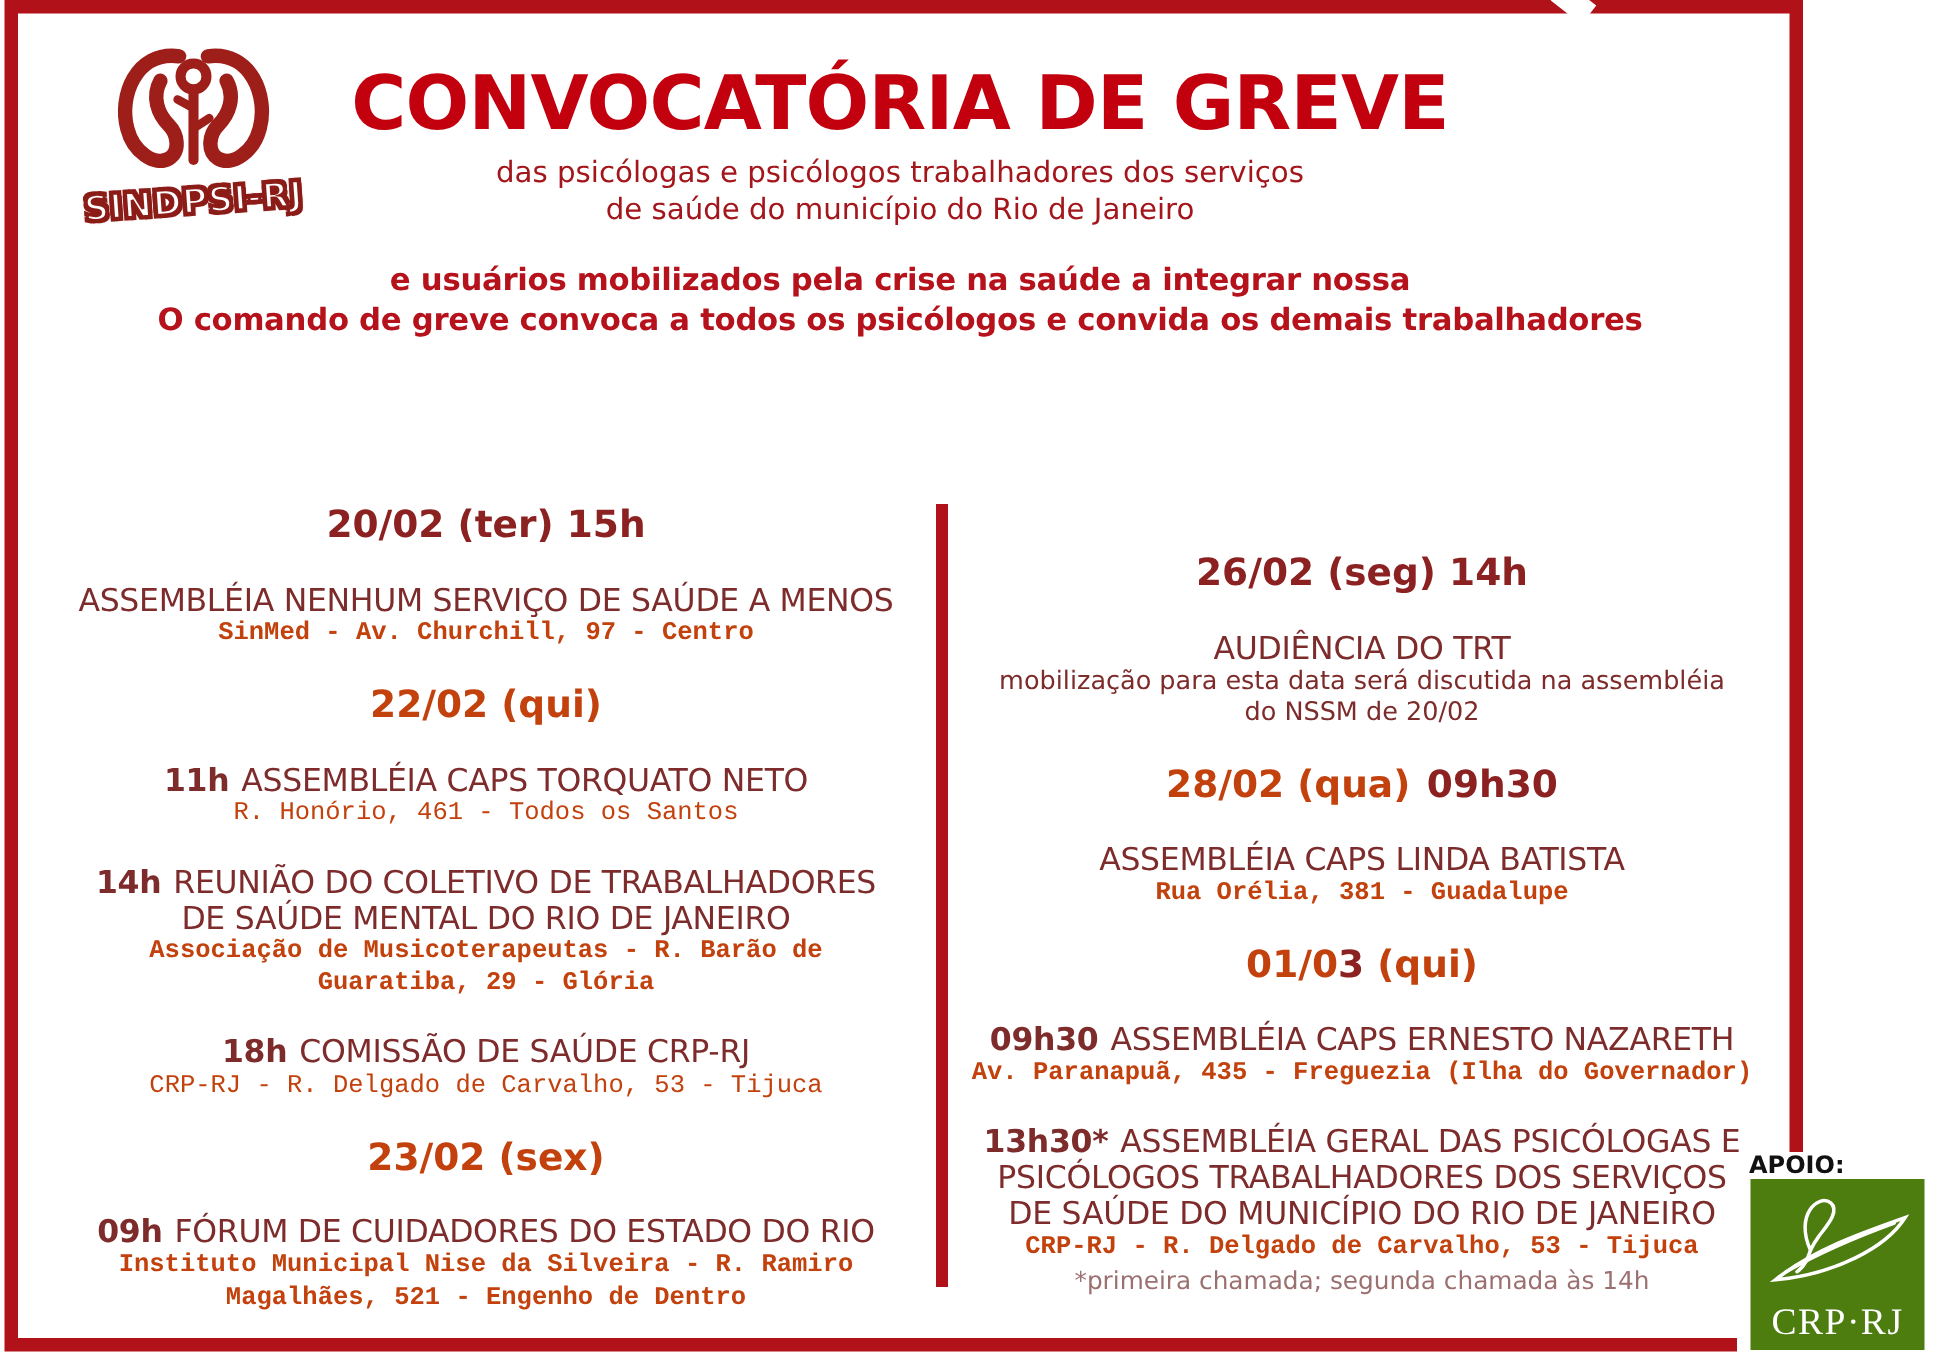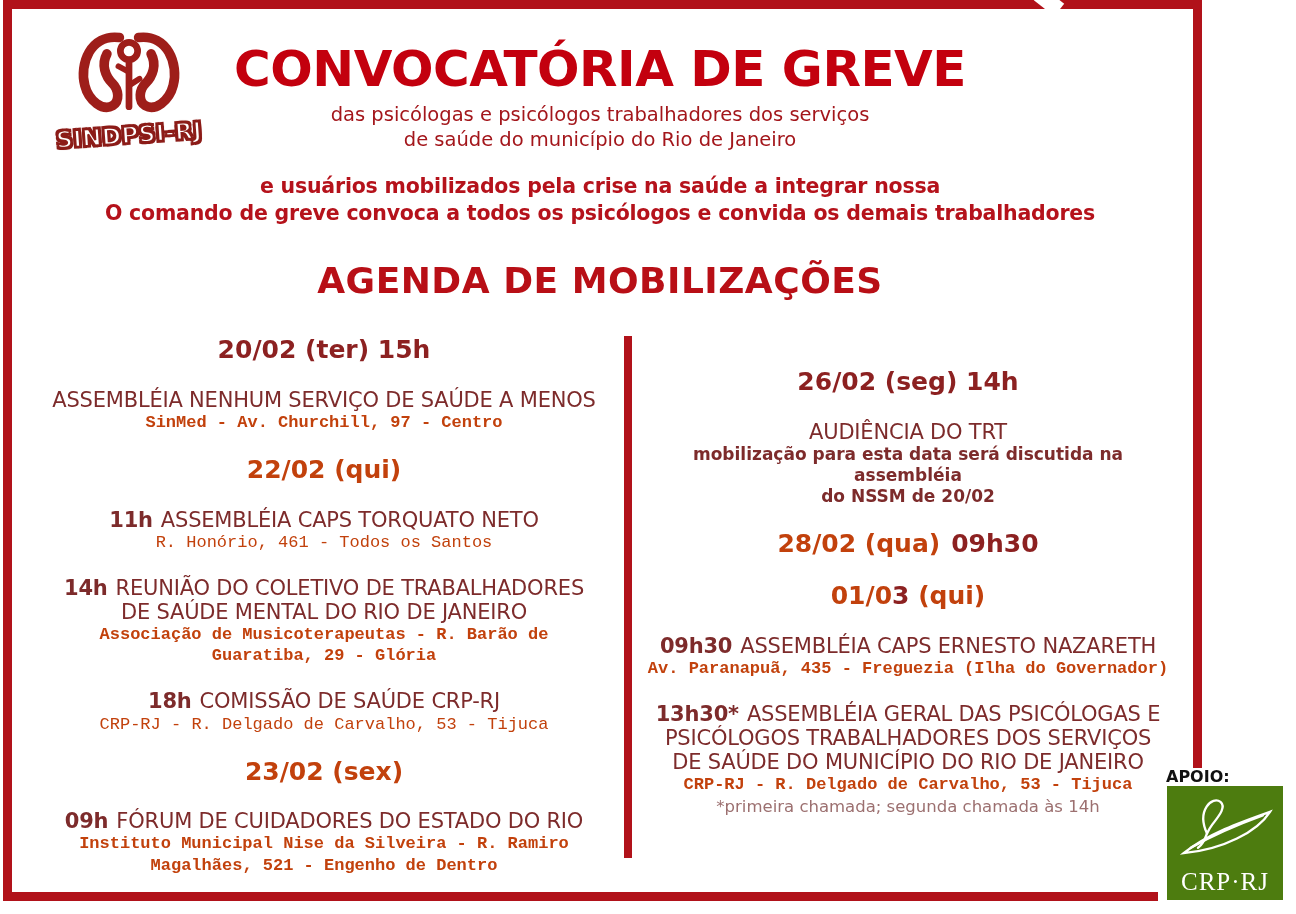--- a/index.html
+++ b/index.html
@@ -31,21 +31,21 @@
   .date-h{font-size:25px;font-weight:bold;line-height:1.15;}
   .c-dark{color:#8c2121;}
   .c-bright{color:#c2410c;}
   .dh-gap{margin-left:11px;}
 
   .event{display:block;}
   .ev-line{font-size:21px;color:#7d2b2b;line-height:1.15;letter-spacing:-0.2px;}
   .ev-time{font-weight:bold;margin-right:8px;}
   .venue{font-size:17px;color:#c2410c;font-weight:600;line-height:1.24;font-family:Liberation Mono, monospace;}
   .venue.reg{font-weight:400;}
-  .note{font-size:17px;color:#7d2b2b;font-weight:700;line-height:1.24;}
+  .note{font-size:17px;color:#7d2b2b;font-weight:400;line-height:1.24;}
   .footnote{font-size:16.5px;color:#9c7070;font-weight:400;line-height:1.24;margin-top:2px;}
 
   .apoio{position:absolute;left:1158px;top:768px;width:138px;height:146px;background:#ffffff;z-index:5;}
   .apoio-label{margin-left:8px;font-size:16px;font-weight:bold;color:#111111;line-height:1.1;}
   .crp-box{position:absolute;left:9px;top:18px;width:116px;height:114px;background:#4d7c0f;
            display:flex;flex-direction:column;align-items:center;justify-content:flex-end;}
   .crp-text{font-family:"Liberation Serif","DejaVu Serif",serif;color:#ffffff;font-size:25px;
             letter-spacing:1px;margin-bottom:6px;line-height:1;}
   .crp-swoosh{position:absolute;left:4px;top:4px;}
 </style>
@@ -77,21 +77,20 @@
       <div>das psicólogas e psicólogos trabalhadores dos serviços</div>
       <div>de saúde do município do Rio de Janeiro</div>
     </div>
   </div>
 
   <div class="callout">
     <div>e usuários mobilizados pela crise na saúde a integrar nossa</div>
     <div>O comando de greve convoca a todos os psicólogos e convida os demais trabalhadores</div>
   </div>
 
-  <div class="agenda-title">AGENDA DE MOBILIZAÇÕES</div>
 
   <div class="col col-left">
     <div class="date-h c-dark">20/02 (ter) 15h</div>
 
     <div class="event">
       <div class="ev-line">ASSEMBLÉIA NENHUM SERVIÇO DE SAÚDE A MENOS</div>
       <div class="venue">SinMed - Av. Churchill, 97 - Centro</div>
     </div>
 
     <div class="date-h c-bright">22/02 (qui)</div>
@@ -126,20 +125,24 @@
     <div class="date-h c-dark">26/02 (seg) 14h</div>
 
     <div class="event">
       <div class="ev-line">AUDIÊNCIA DO TRT</div>
       <div class="note">mobilização para esta data será discutida na assembléia</div>
       <div class="note">do NSSM de 20/02</div>
     </div>
 
     <div class="date-h"><span class="c-bright">28/02 (qua)</span><span class="c-dark dh-gap">09h30</span></div>
 
+    <div class="event">
+      <div class="ev-line">ASSEMBLÉIA CAPS LINDA BATISTA</div>
+      <div class="venue">Rua Orélia, 381 - Guadalupe</div>
+    </div>
 
     <div class="date-h"><span class="c-bright">01/0</span><span class="c-dark">3</span><span class="c-bright"> (qui)</span></div>
 
     <div class="event">
       <div class="ev-line"><span class="ev-time">09h30</span><span>ASSEMBLÉIA CAPS ERNESTO NAZARETH</span></div>
       <div class="venue">Av. Paranapuã, 435 - Freguezia (Ilha do Governador)</div>
     </div>
 
     <div class="event">
       <div class="ev-line"><span class="ev-time">13h30*</span><span>ASSEMBLÉIA GERAL DAS PSICÓLOGAS E</span></div>

